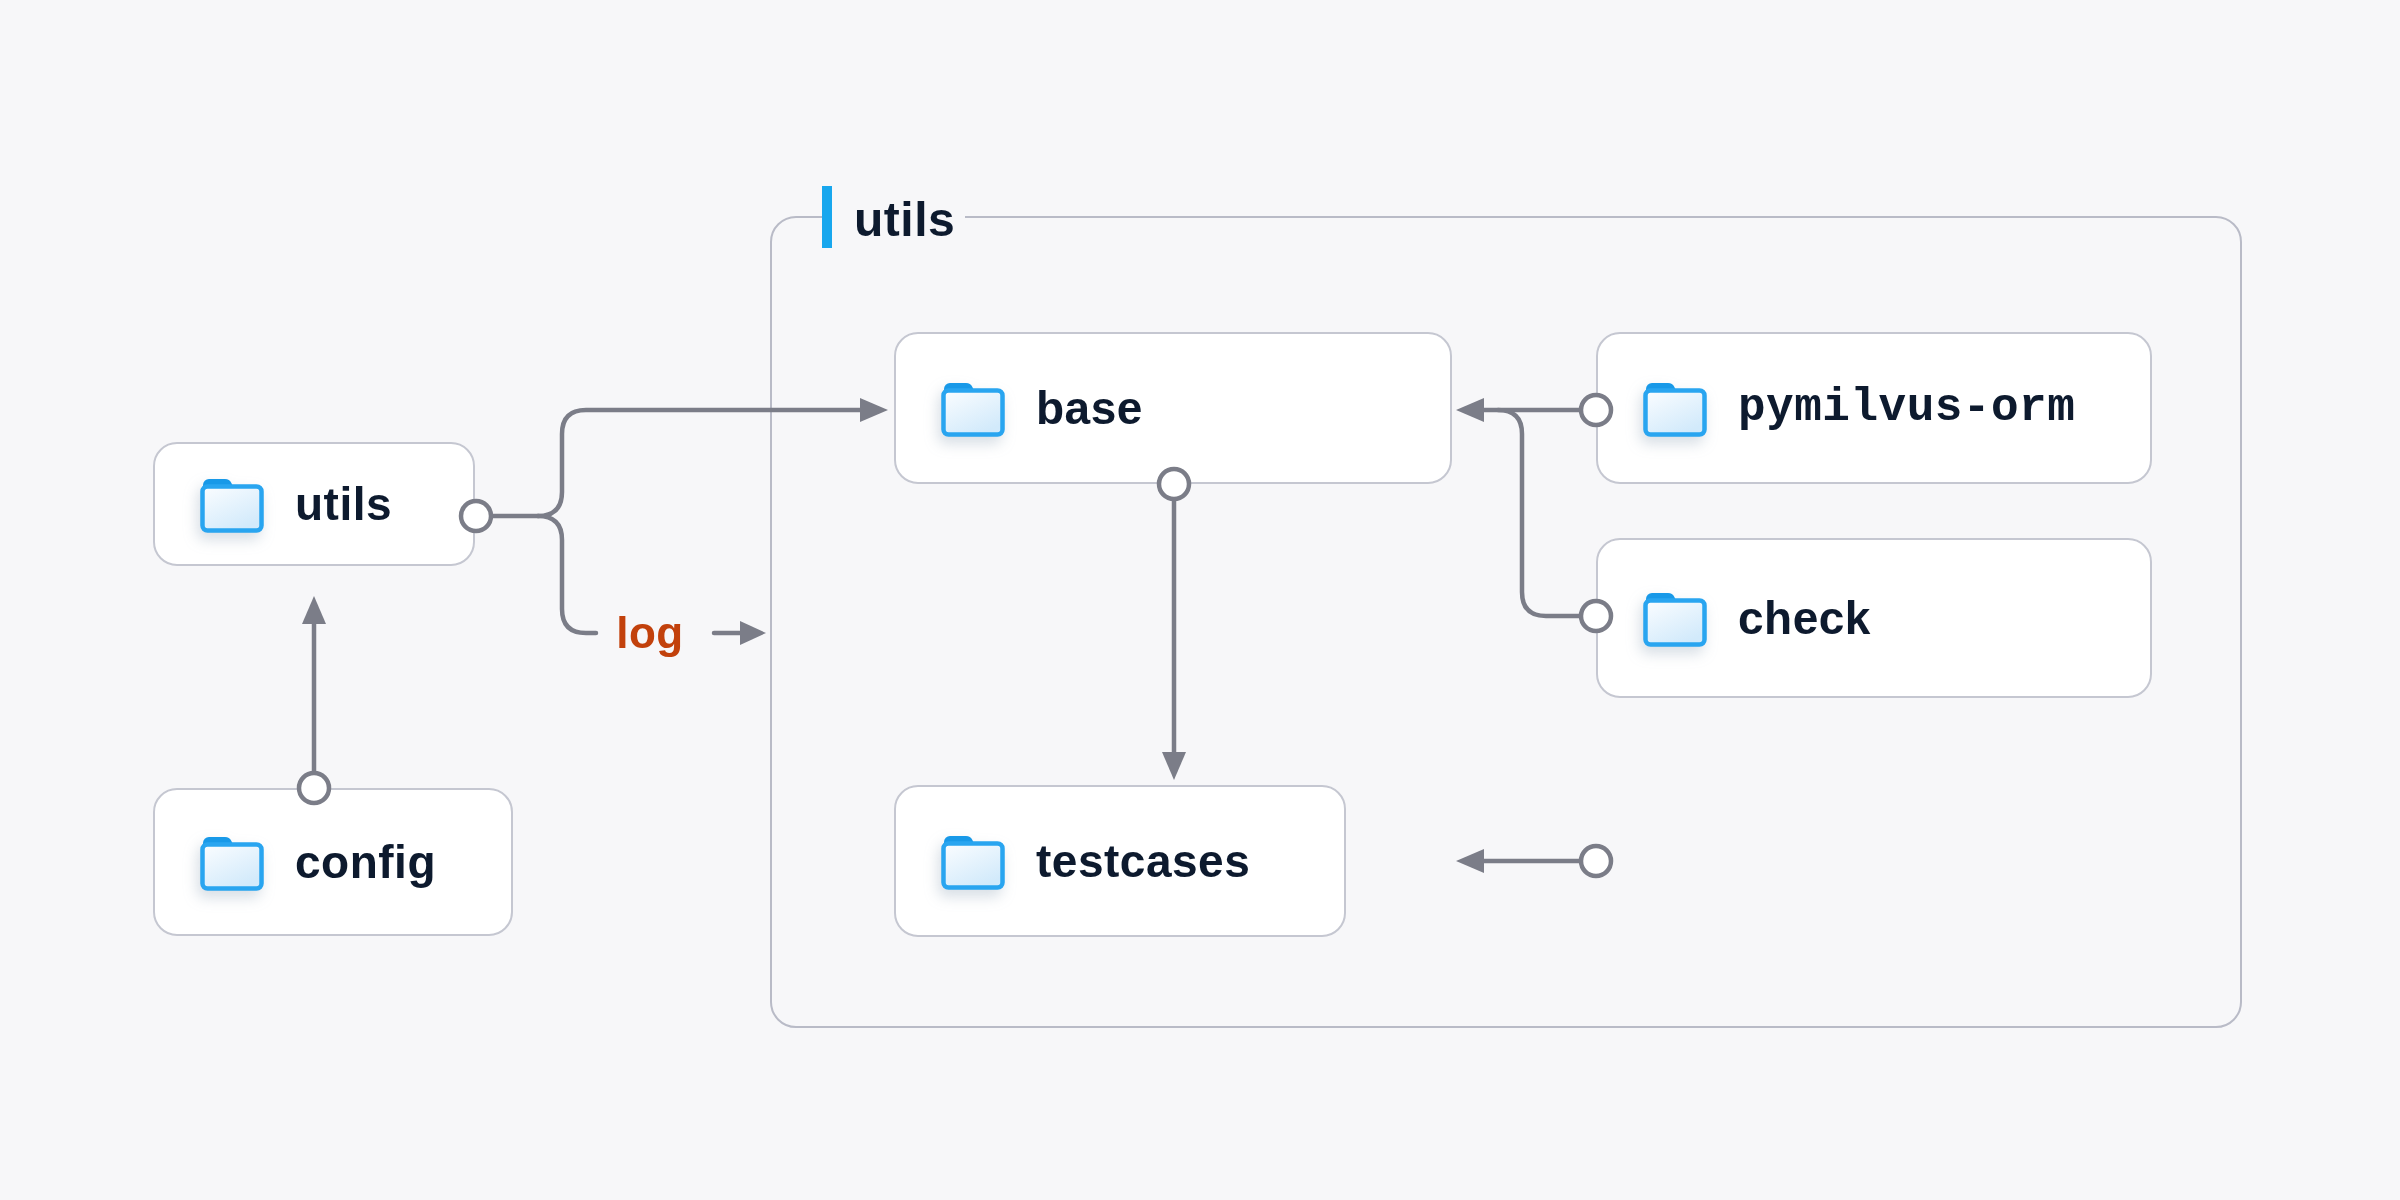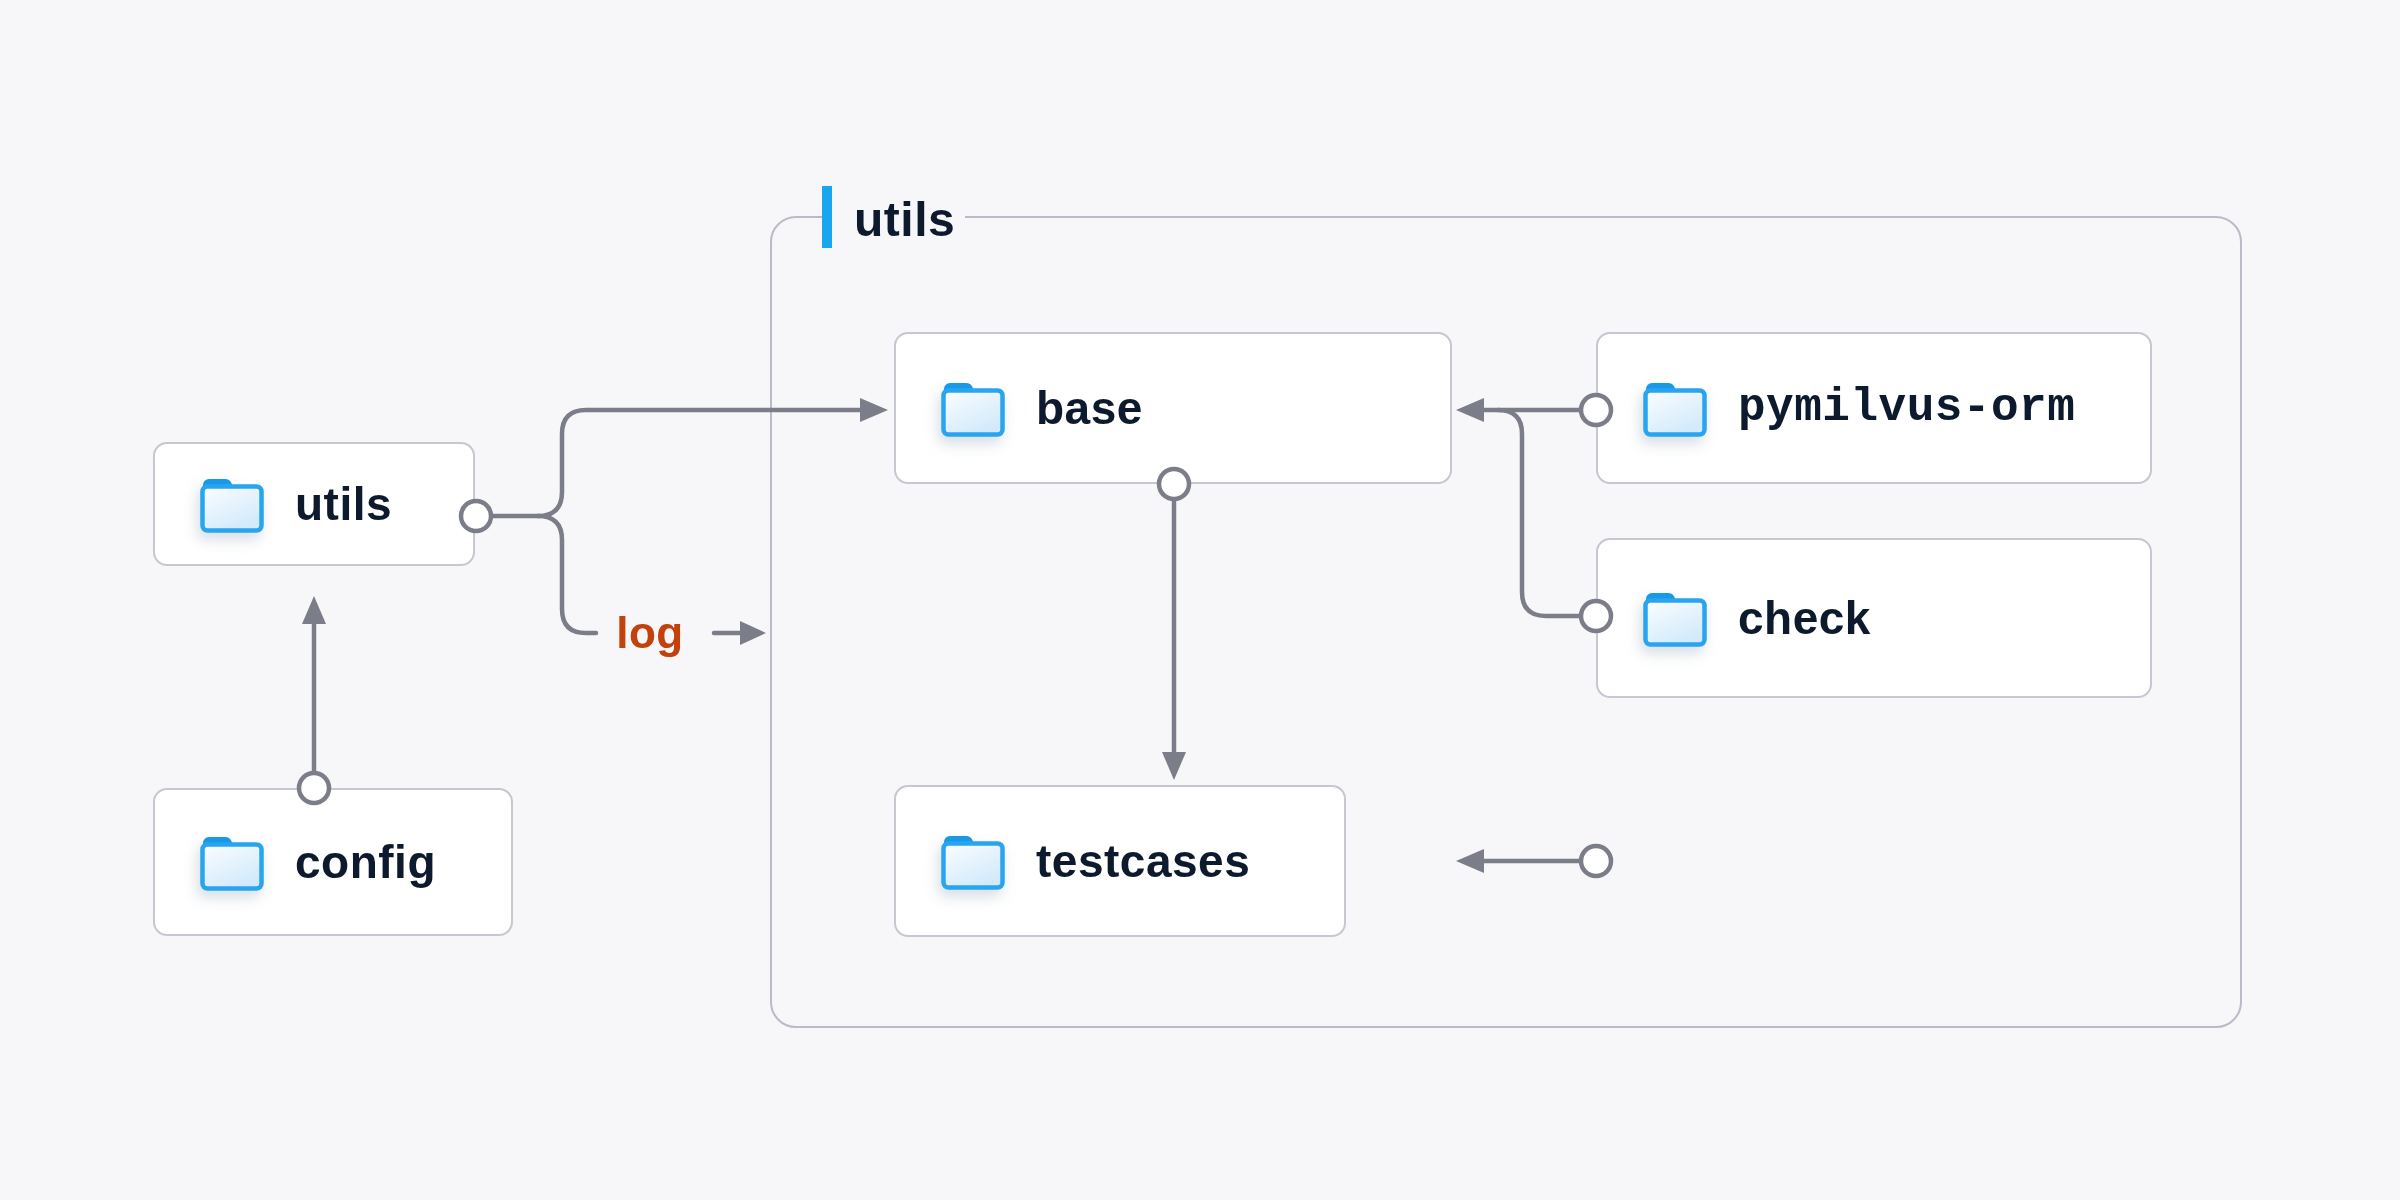--- a/index.html
+++ b/index.html
@@ -22,21 +22,21 @@
   .group-label .bar{
     width:10px;height:62px;background:#18a7ee;flex:0 0 auto;
   }
   .group-label .txt{
     font-size:48px;font-weight:700;color:#0d1a2e;letter-spacing:.5px;
     line-height:1;transform:translateY(3px);
   }
   
   .node{
     position:absolute;background:#ffffff;border:2px solid #c5c7d1;
-    border-radius:14px;box-sizing:border-box;display:flex;align-items:center;
+    border-radius:24px;box-sizing:border-box;display:flex;align-items:center;
     padding-left:44px;z-index:2;
   }
   .node .label{
     font-size:46px;font-weight:700;color:#0d1a2e;letter-spacing:.5px;
     margin-left:30px;white-space:nowrap;
   }
   .folder{display:flex;flex:0 0 auto;}
   .folder svg{filter:drop-shadow(-3px 7px 7px rgba(110,135,160,.28));}
   #n-utils    {left:153px; top:442px; width:322px; height:124px;}
   #n-config   {left:153px; top:788px; width:360px; height:148px;}

